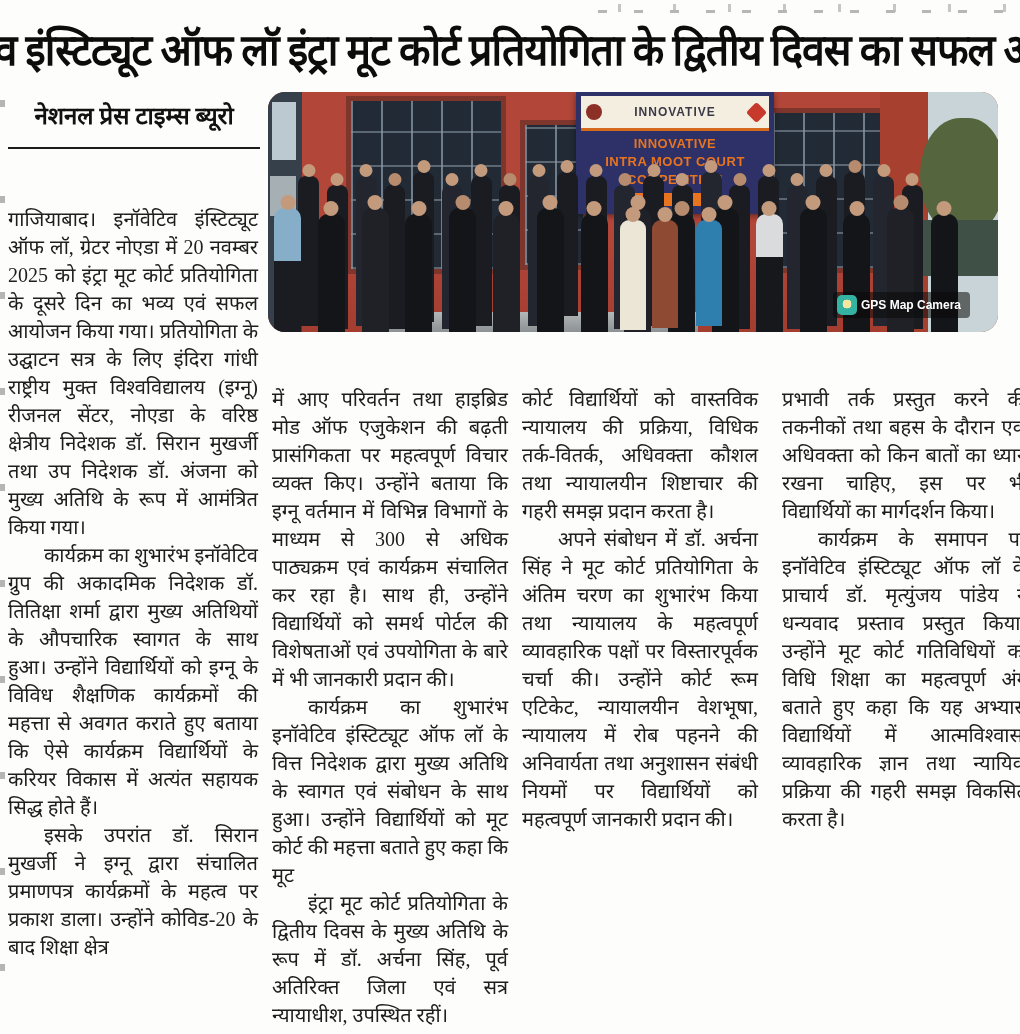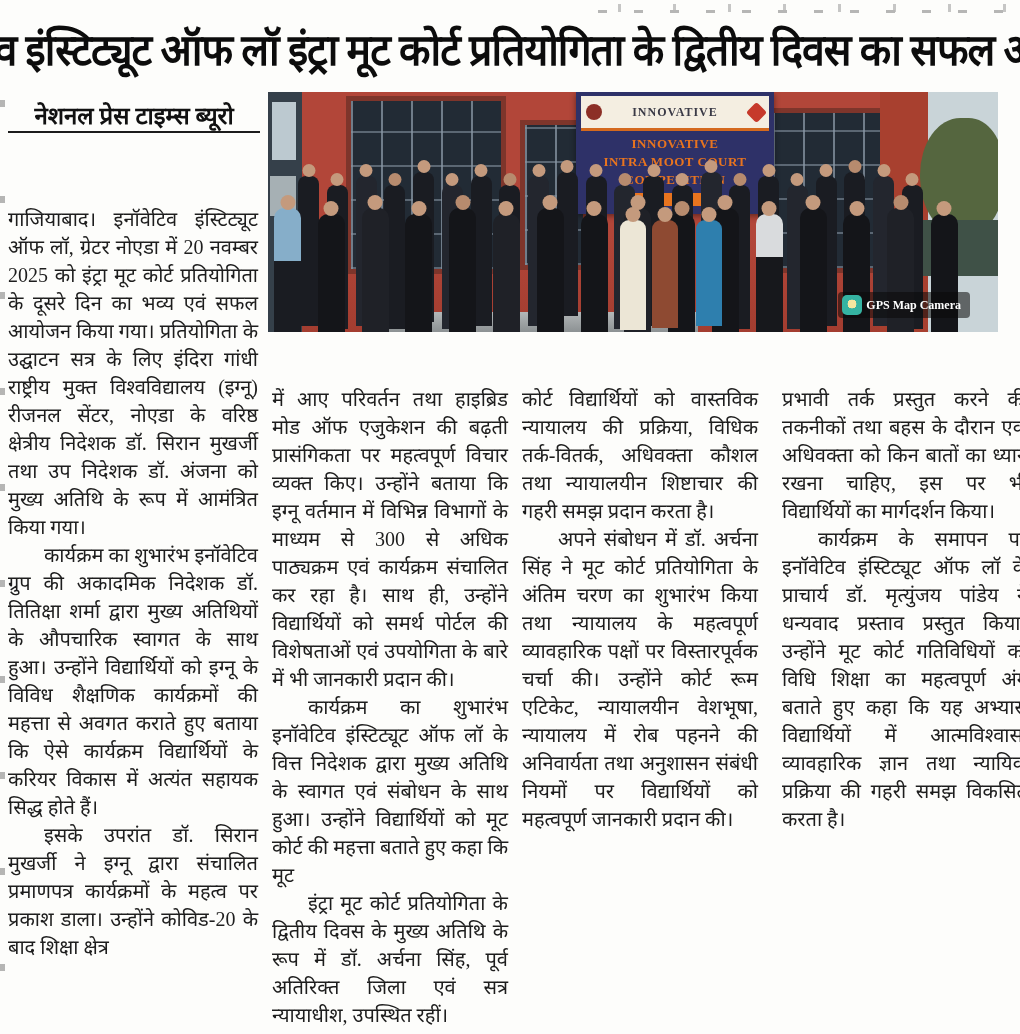--- a/index.html
+++ b/index.html
@@ -15,36 +15,36 @@
   .left-ticks{position:absolute;left:0;top:100px;width:5px;height:880px;opacity:.4;
     background:repeating-linear-gradient(180deg,#4a4a4a 0 7px,transparent 7px 96px);}
 
   
   .headline{position:absolute;left:0;right:0;top:16px;margin:0;height:64px;display:flex;
     align-items:center;justify-content:center;font-size:41px;font-weight:800;color:#0c0c0c;
     white-space:nowrap;overflow:hidden;letter-spacing:-1px;transform:scaleY(1.06);}
 
   
   .byline-wrap{position:absolute;left:8px;top:98px;width:252px;text-align:center;
-    border-bottom:2px solid #1c1c1c;padding-bottom:0;}
+    border-bottom:2px solid #1c1c1c;padding-bottom:16px;}
   .byline-text{font-size:24px;font-weight:bold;color:#111;}
 
   
   .col{position:absolute;font-size:20px;line-height:28px;text-align:justify;color:#1d1d1d;margin-top:45px;}
   .col p{margin:0;}
   .ind{text-indent:36px;}
   .ind-xs{text-indent:8px;}
   .col1{left:8px;top:160px;width:250px;}
   .col2{left:272px;top:340px;width:236px;}
   .col3{left:522px;top:340px;width:236px;}
   .col4{left:782px;top:340px;width:246px;}
 
   
   .photo{position:absolute;left:268px;top:92px;width:730px;height:240px;overflow:hidden;
-    background:linear-gradient(180deg,#b24639 0 60%,#a33d30 100%);font-family:Liberation Serif, serif;}
+    background:linear-gradient(180deg,#b24639 0 60%,#a33d30 100%);font-family:Liberation Sans, sans-serif;border-radius:17px;}
   .ph-door{position:absolute;left:0;top:0;width:34px;height:100%;background:#35404a;}
   .ph-poster1{position:absolute;left:4px;top:10px;width:24px;height:58px;background:#bcc9d0;}
   .ph-poster2{position:absolute;left:2px;top:84px;width:26px;height:40px;background:#ccd5d8;opacity:.75;}
   .win{position:absolute;border:5px solid #7e352b;background:
       repeating-linear-gradient(90deg,rgba(138,152,166,.75) 0 2px,transparent 2px 30px),
       repeating-linear-gradient(0deg,rgba(138,152,166,.55) 0 2px,transparent 2px 34px),
       #222b35;}
   .win1{left:78px;top:4px;width:150px;height:168px;}
   .win2{left:252px;top:28px;width:58px;height:140px;}
   .win3{left:500px;top:16px;width:125px;height:155px;}

